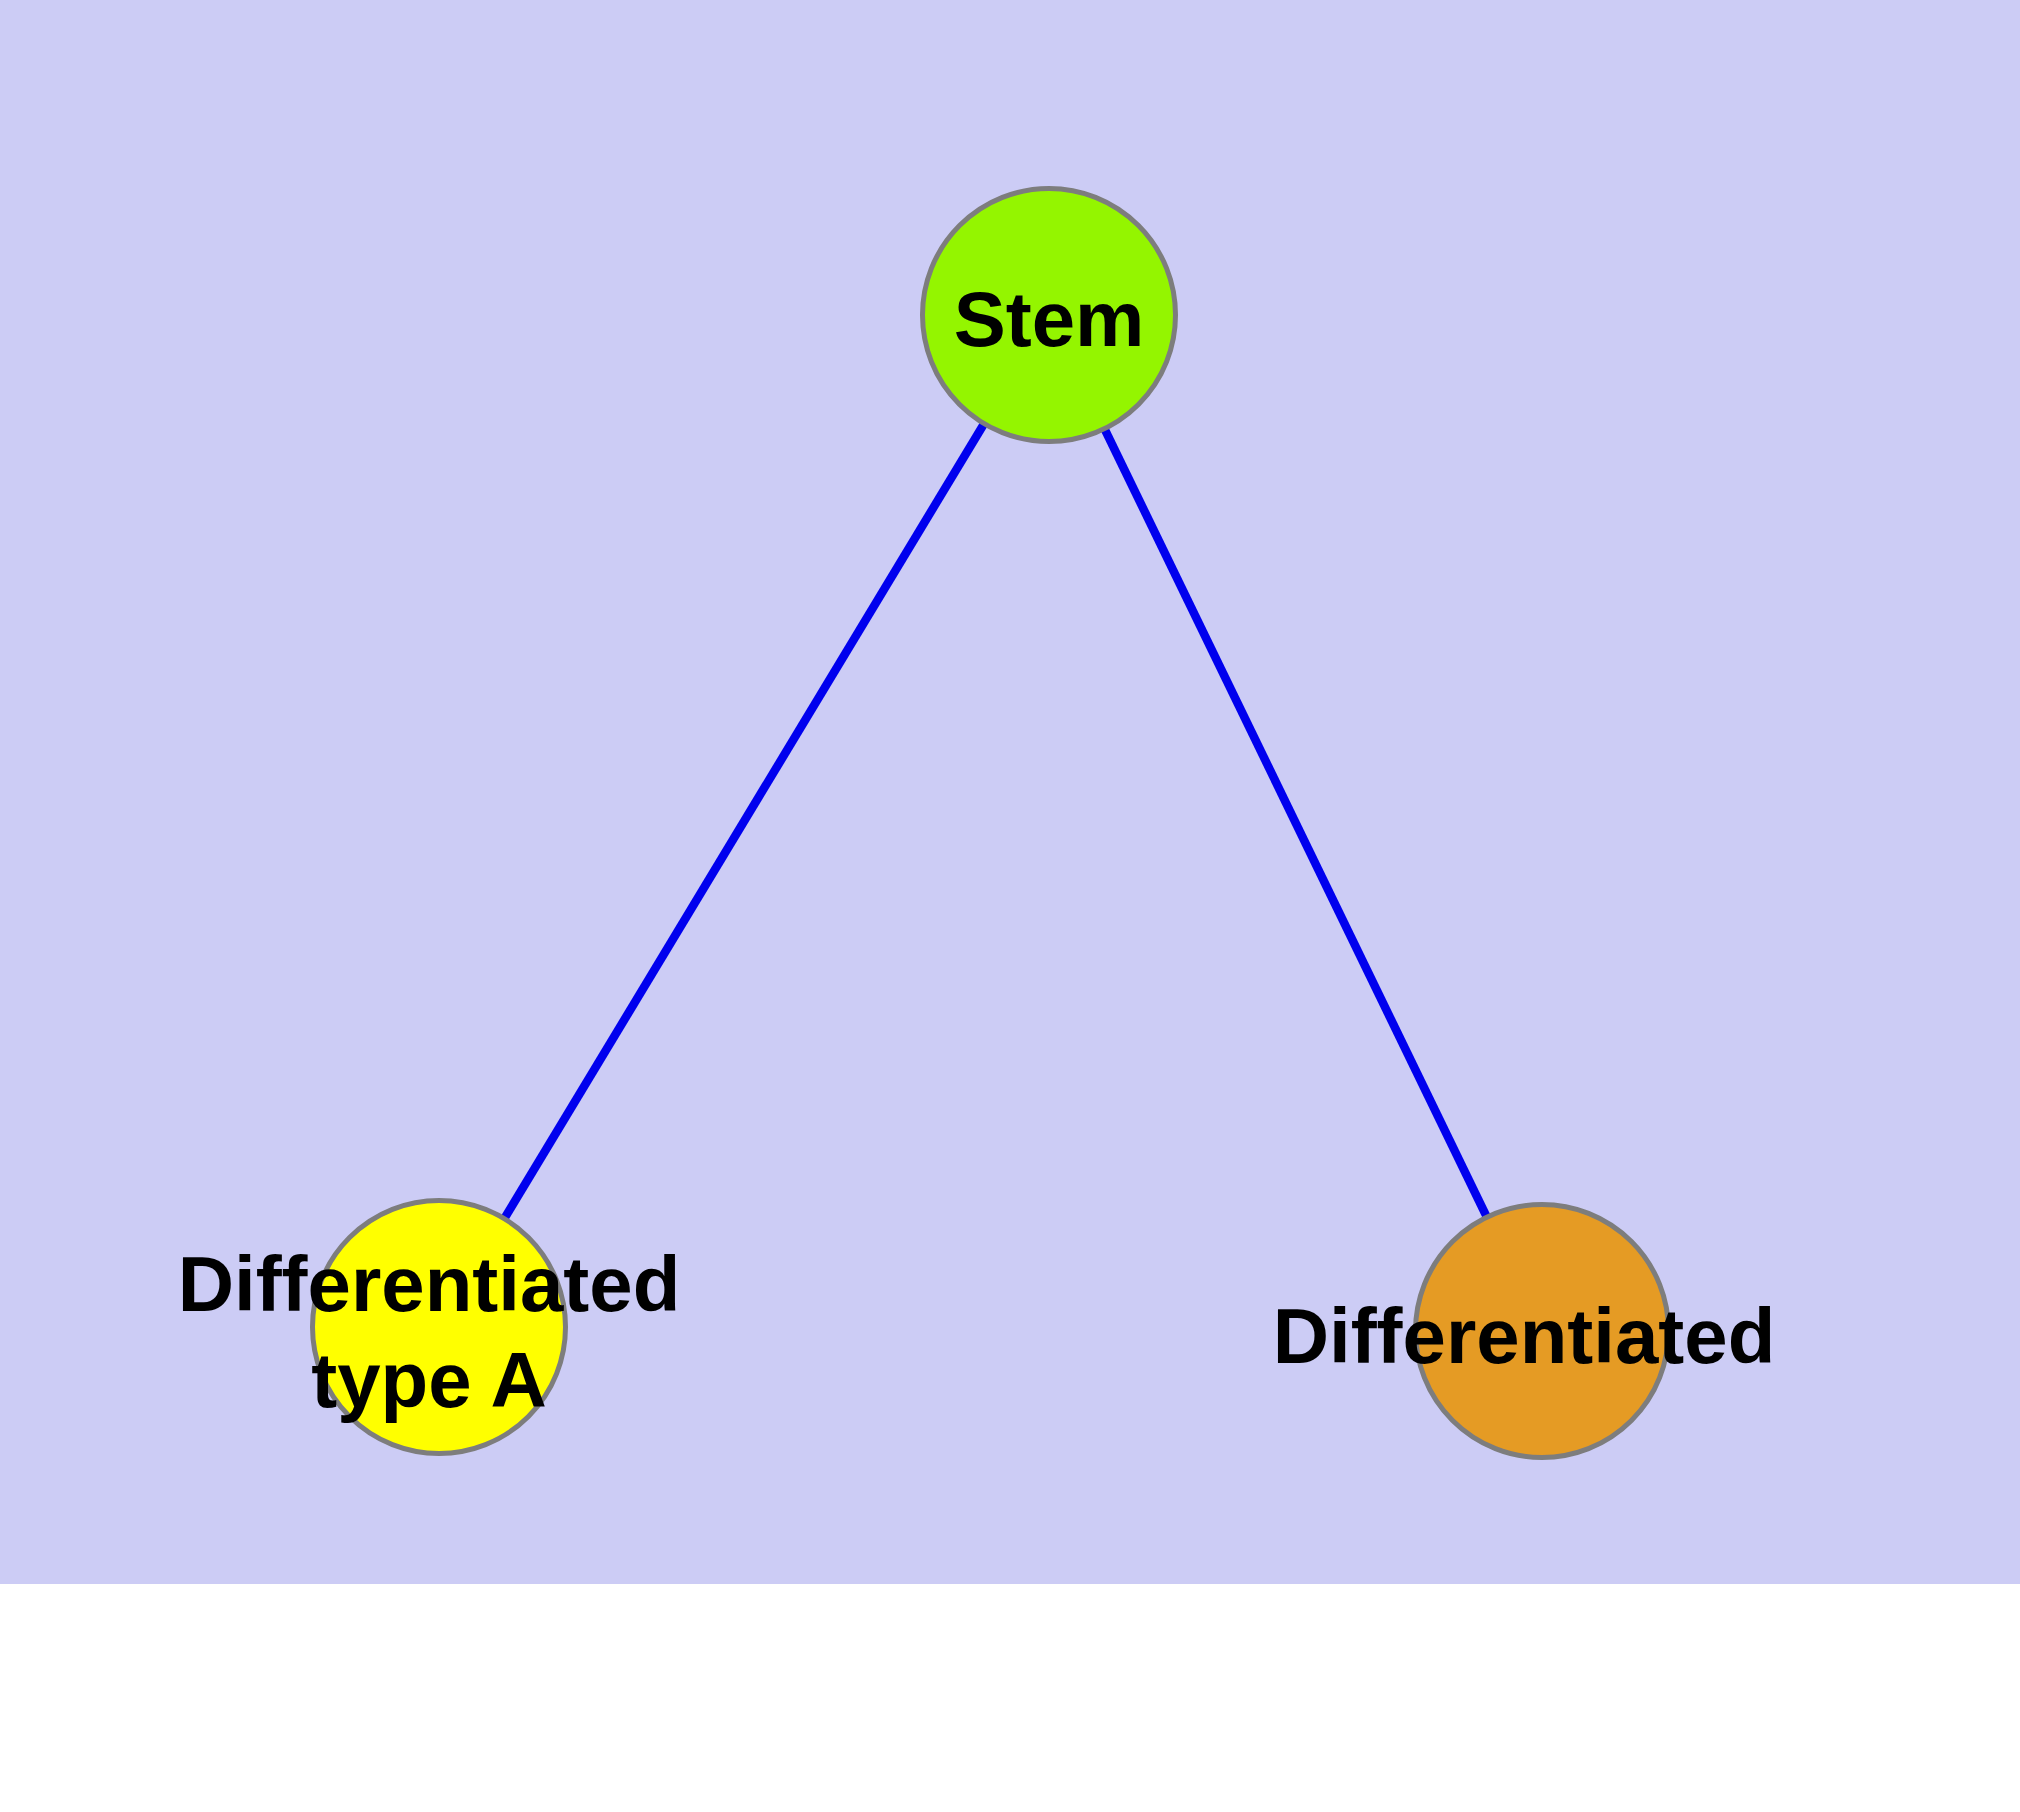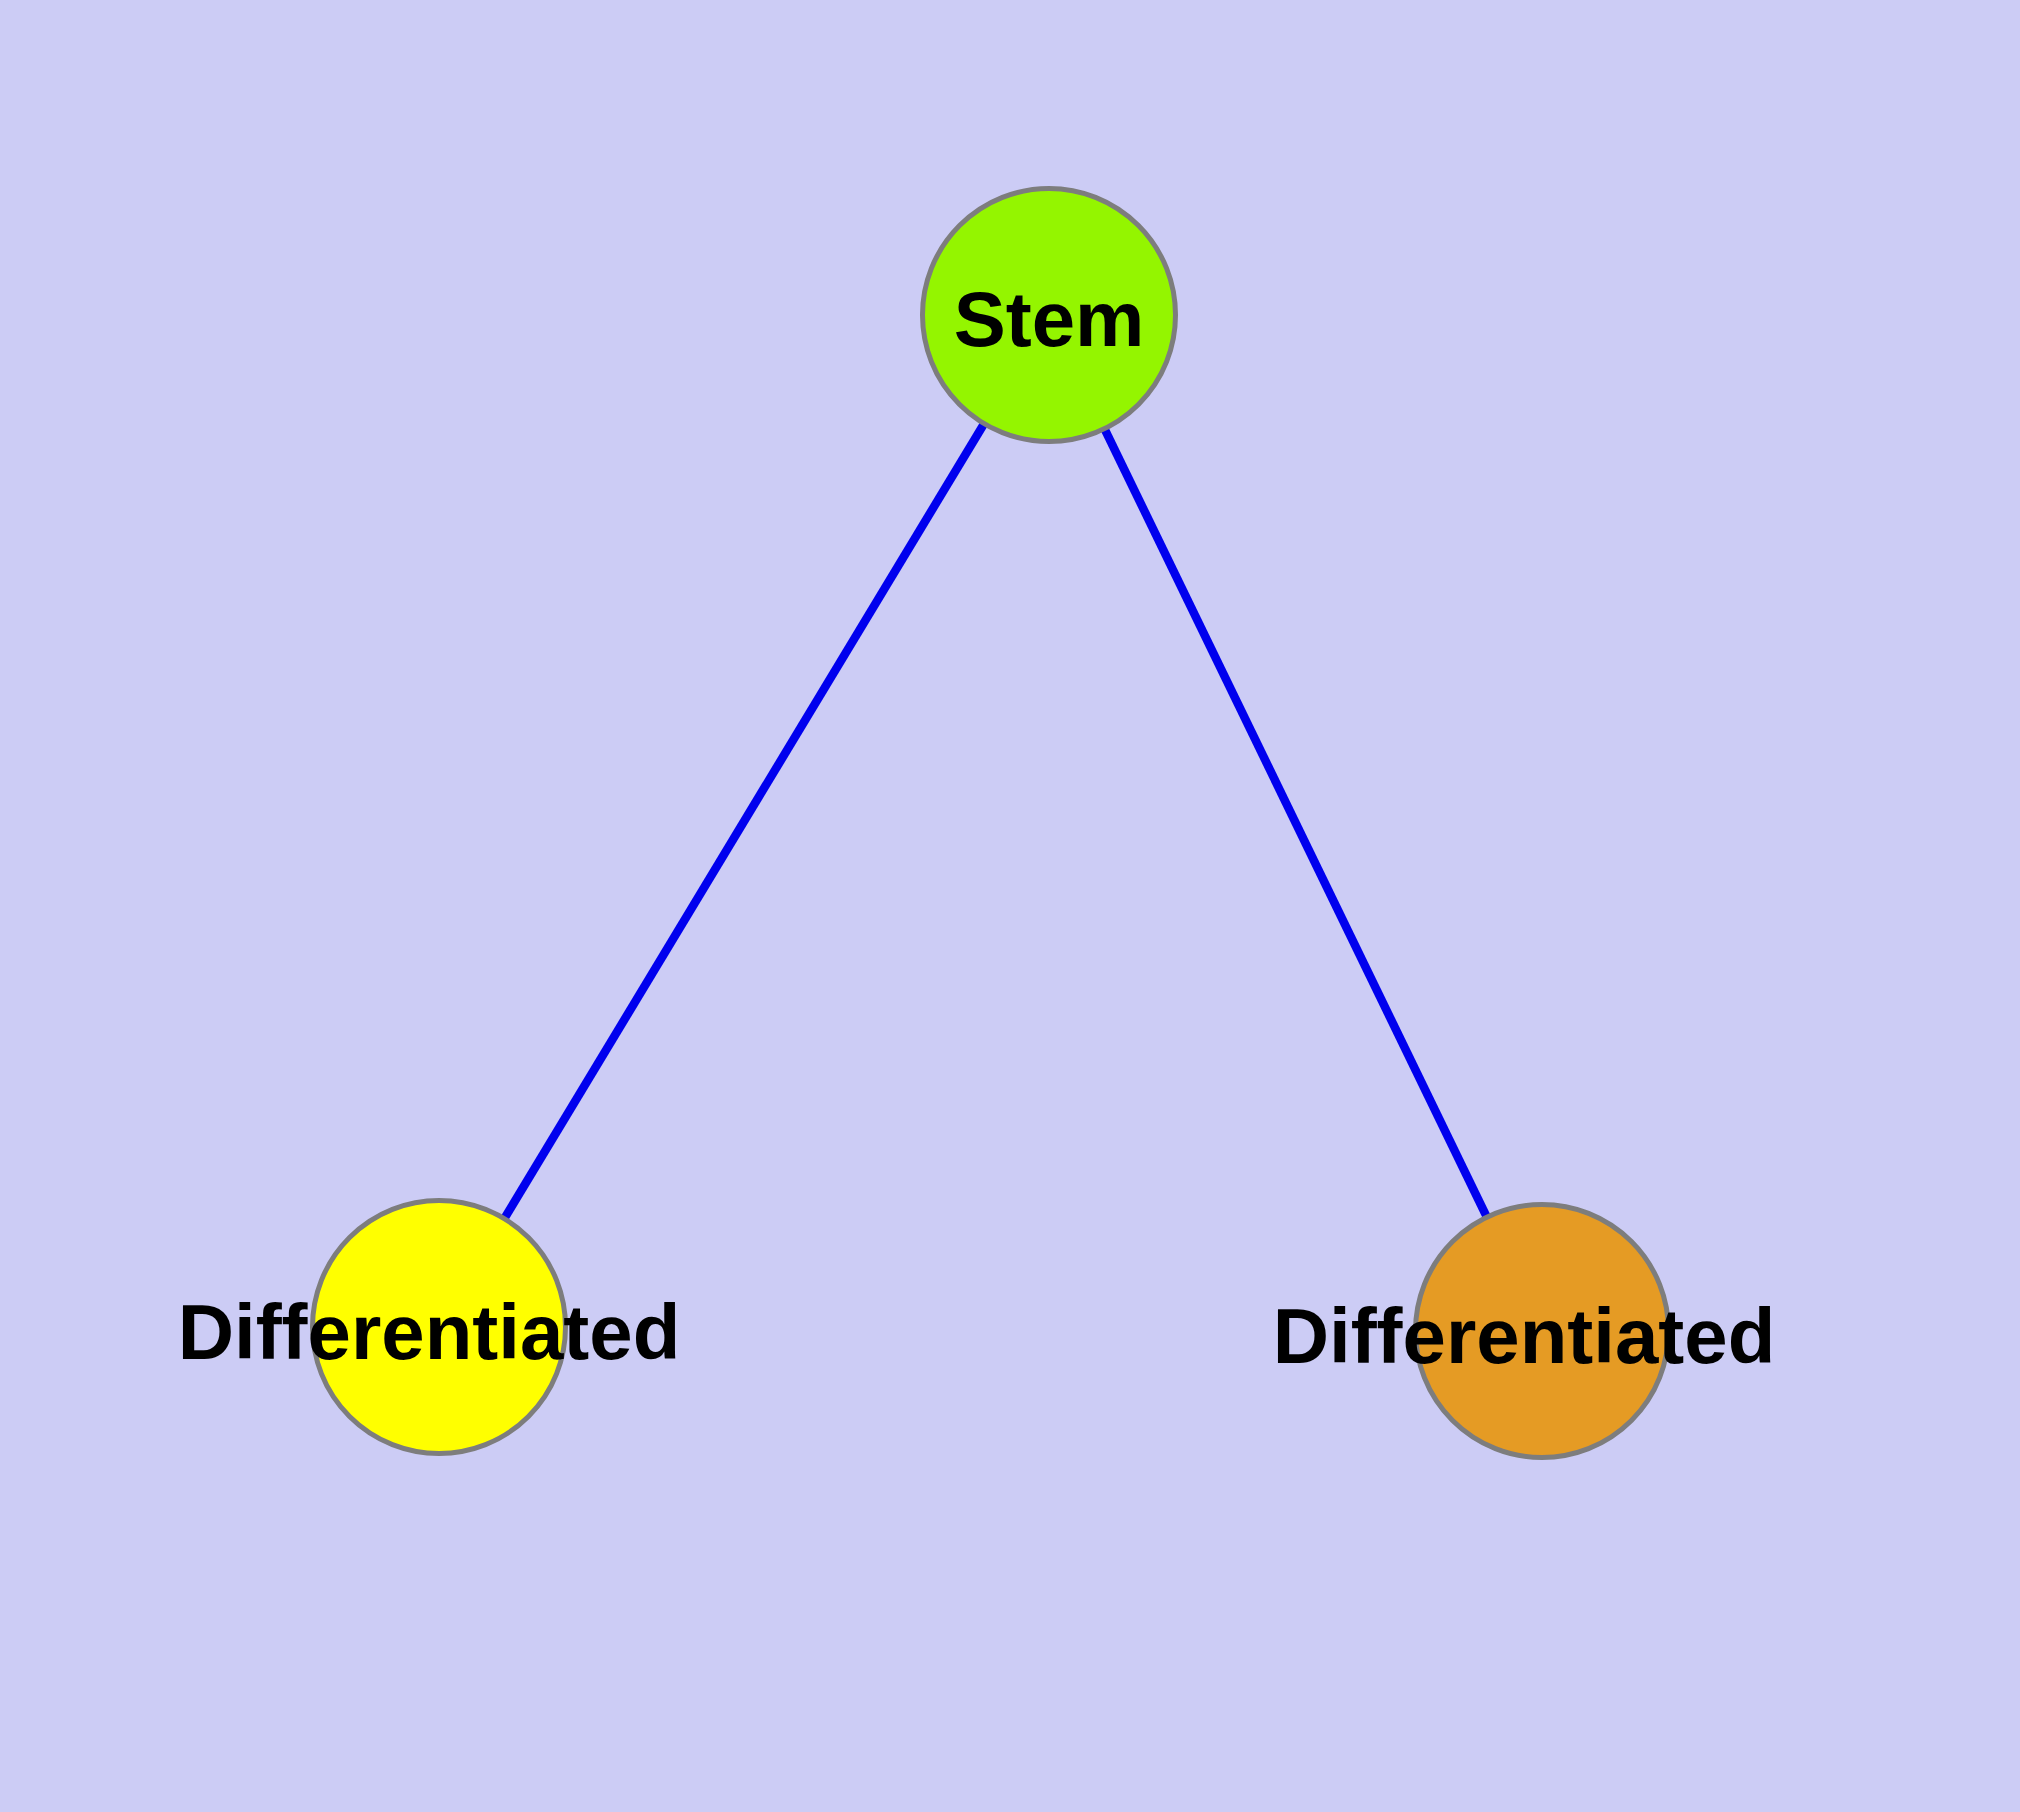--- a/index.html
+++ b/index.html
@@ -8,21 +8,21 @@
     width: 2021px;
     height: 1812px;
     overflow: hidden;
     font-family: "Liberation Sans", sans-serif;
   }
   .canvas {
     position: absolute;
     left: 0;
     top: 0;
     width: 2021px;
-    height: 1812px;
+    height: 1584px;
     overflow: hidden;
   }
   .edges-layer {
     position: absolute;
     left: 0;
     top: 0;
   }
   .edge {
     stroke-width: 10px;
     fill: none;
@@ -66,20 +66,21 @@
   <div class="node node-stem" style="background-color: rgb(148, 245, 0); border-color: rgb(125, 125, 125);"></div>
 
   <div class="node node-type-a" style="background-color: rgb(255, 255, 0); border-color: rgb(125, 125, 125);"></div>
 
   <div class="node node-type-b" style="background-color: rgb(229, 155, 36); border-color: rgb(125, 125, 125);"></div>
 
   <div class="node-label label-stem" style="color: rgb(0, 0, 0);">Stem</div>
 
   <div class="node-label label-type-a" style="color: rgb(0, 0, 0);">
     <div>Differentiated</div>
+    <div>type A</div>
   </div>
 
   <div class="node-label label-type-b" style="color: rgb(0, 0, 0);">
     <div>Differentiated</div>
   </div>
 
 </div>
 
 
 </body></html>

